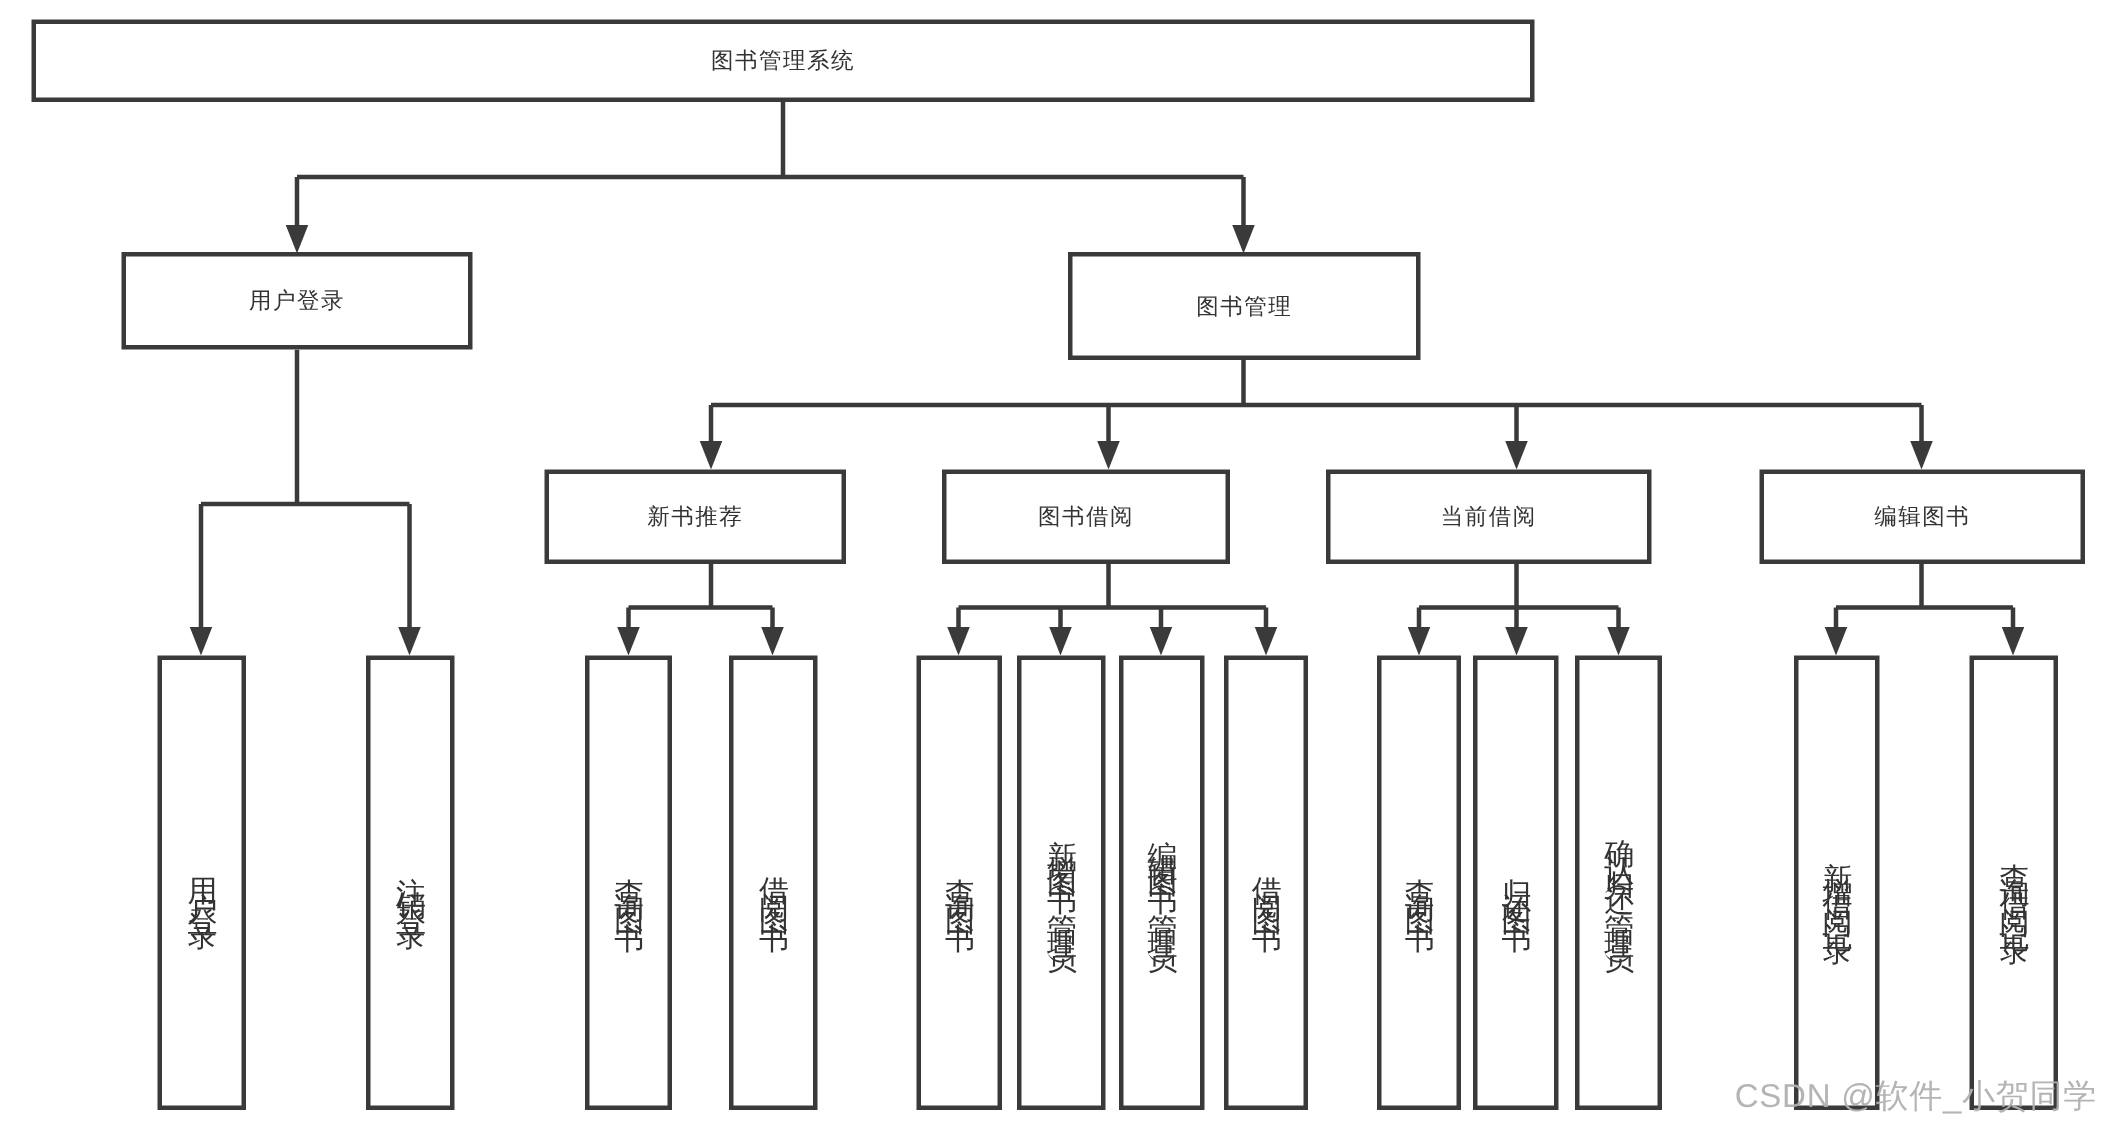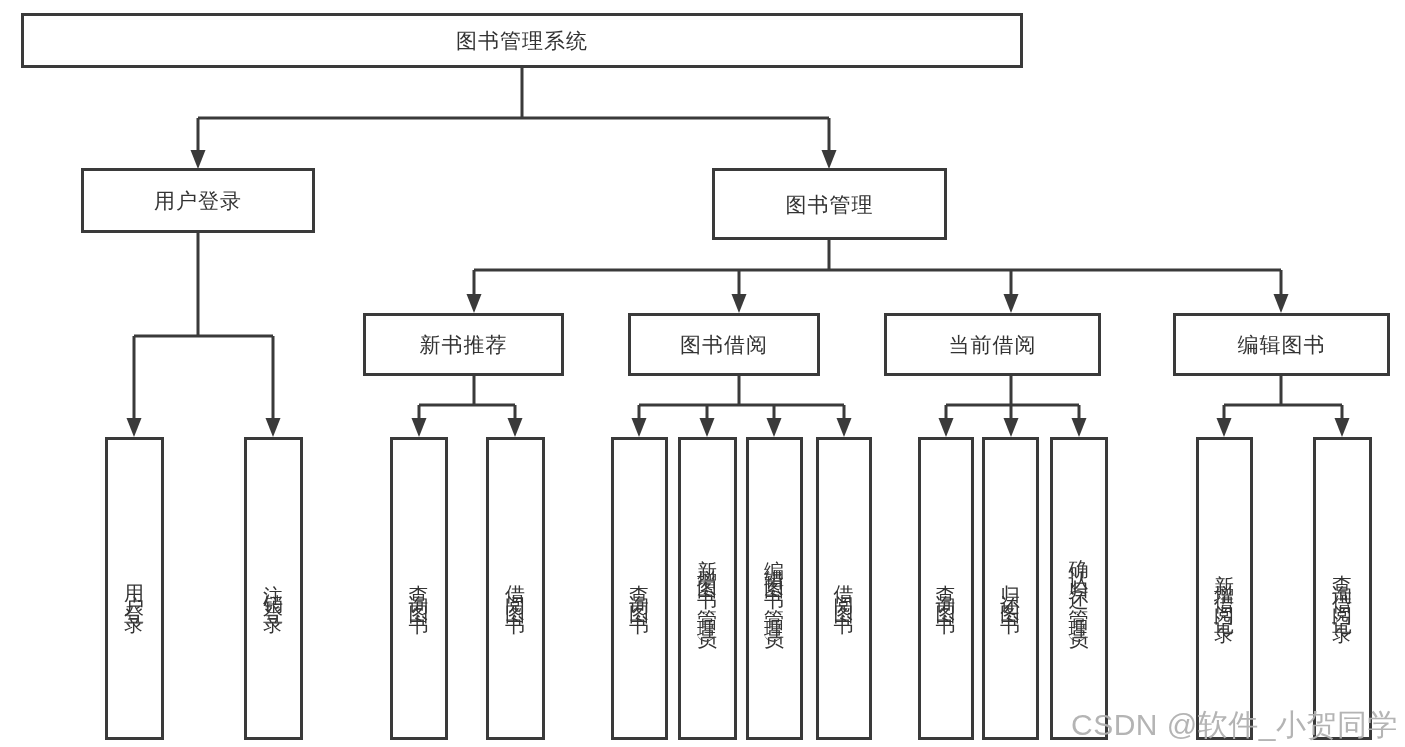--- a/index.html
+++ b/index.html
@@ -26,36 +26,36 @@
     box-sizing: border-box;
     border: 3px solid #3a3a3a;
     background: #ffffff;
     color: #333333;
     display: flex;
     align-items: center;
     justify-content: center;
     text-align: center;
   }
   .hbox {
-    font-size: 21px;
+    font-size: 15px;
     letter-spacing: 1px;
     line-height: 1;
   }
   .vbox {
     writing-mode: vertical-rl;
     text-orientation: mixed;
     font-size: 20px;
     letter-spacing: 0.5em;
     line-height: 1;
   }
   .watermark {
     position: absolute;
     right: 7px;
     bottom: 1px;
-    font-size: 30px;
+    font-size: 22px;
     color: rgba(176, 176, 176, 0.95);
     letter-spacing: 0.5px;
     white-space: nowrap;
   }
 </style>
 </head>
 <body>
 
 <div class="canvas">
 

